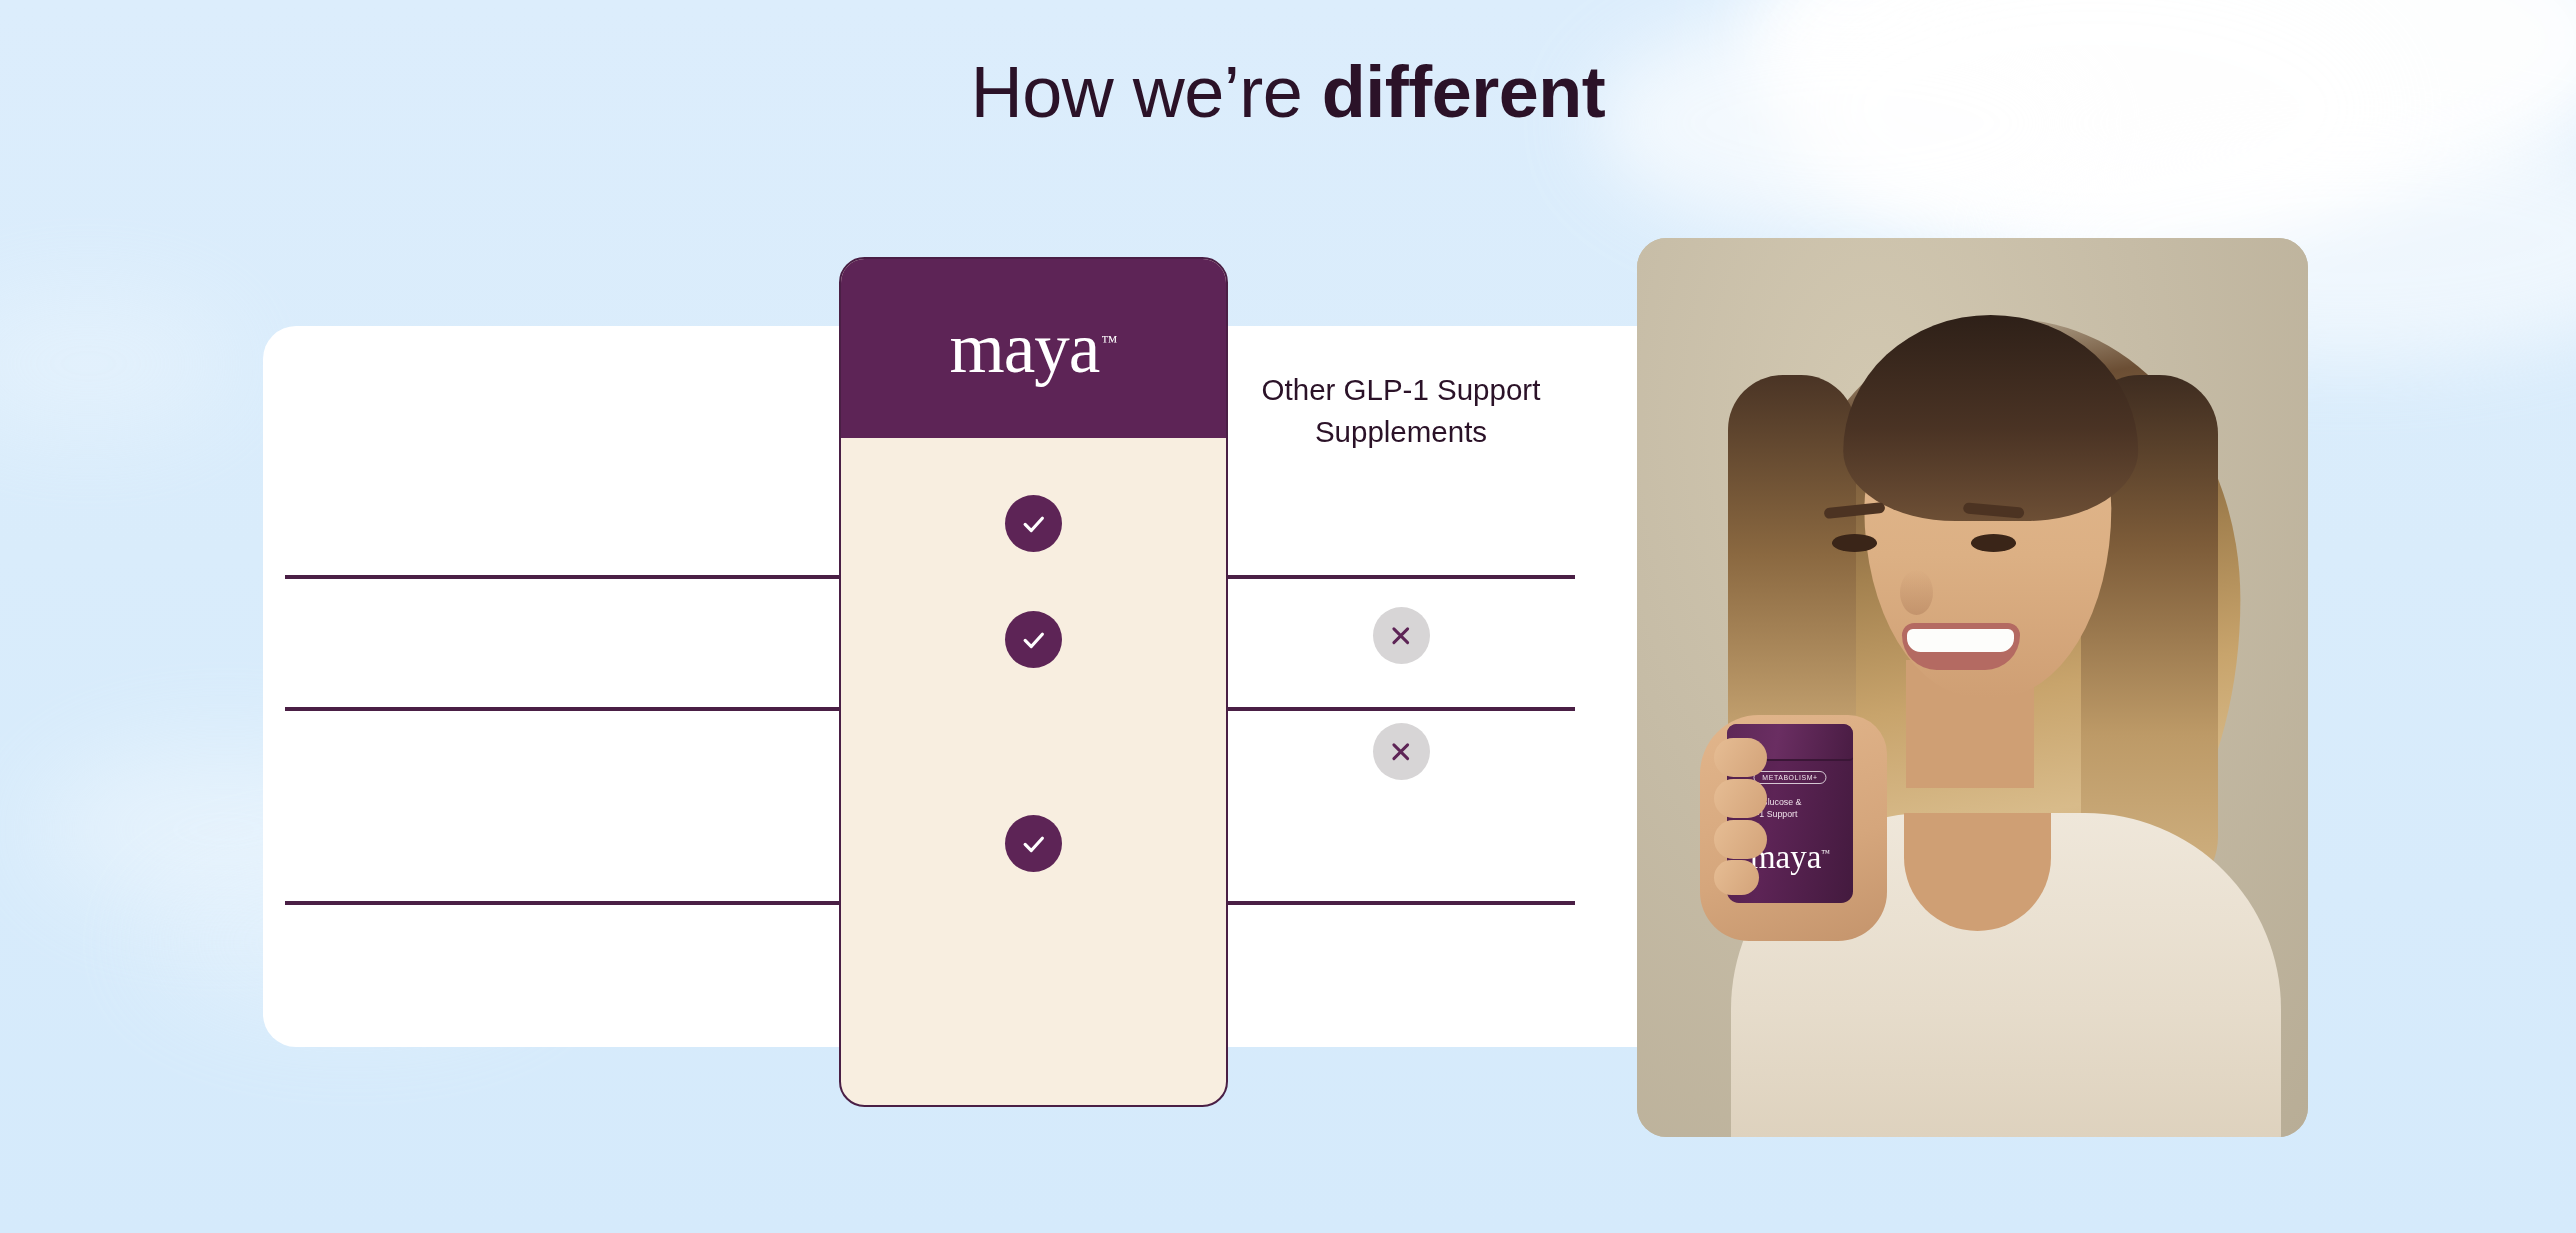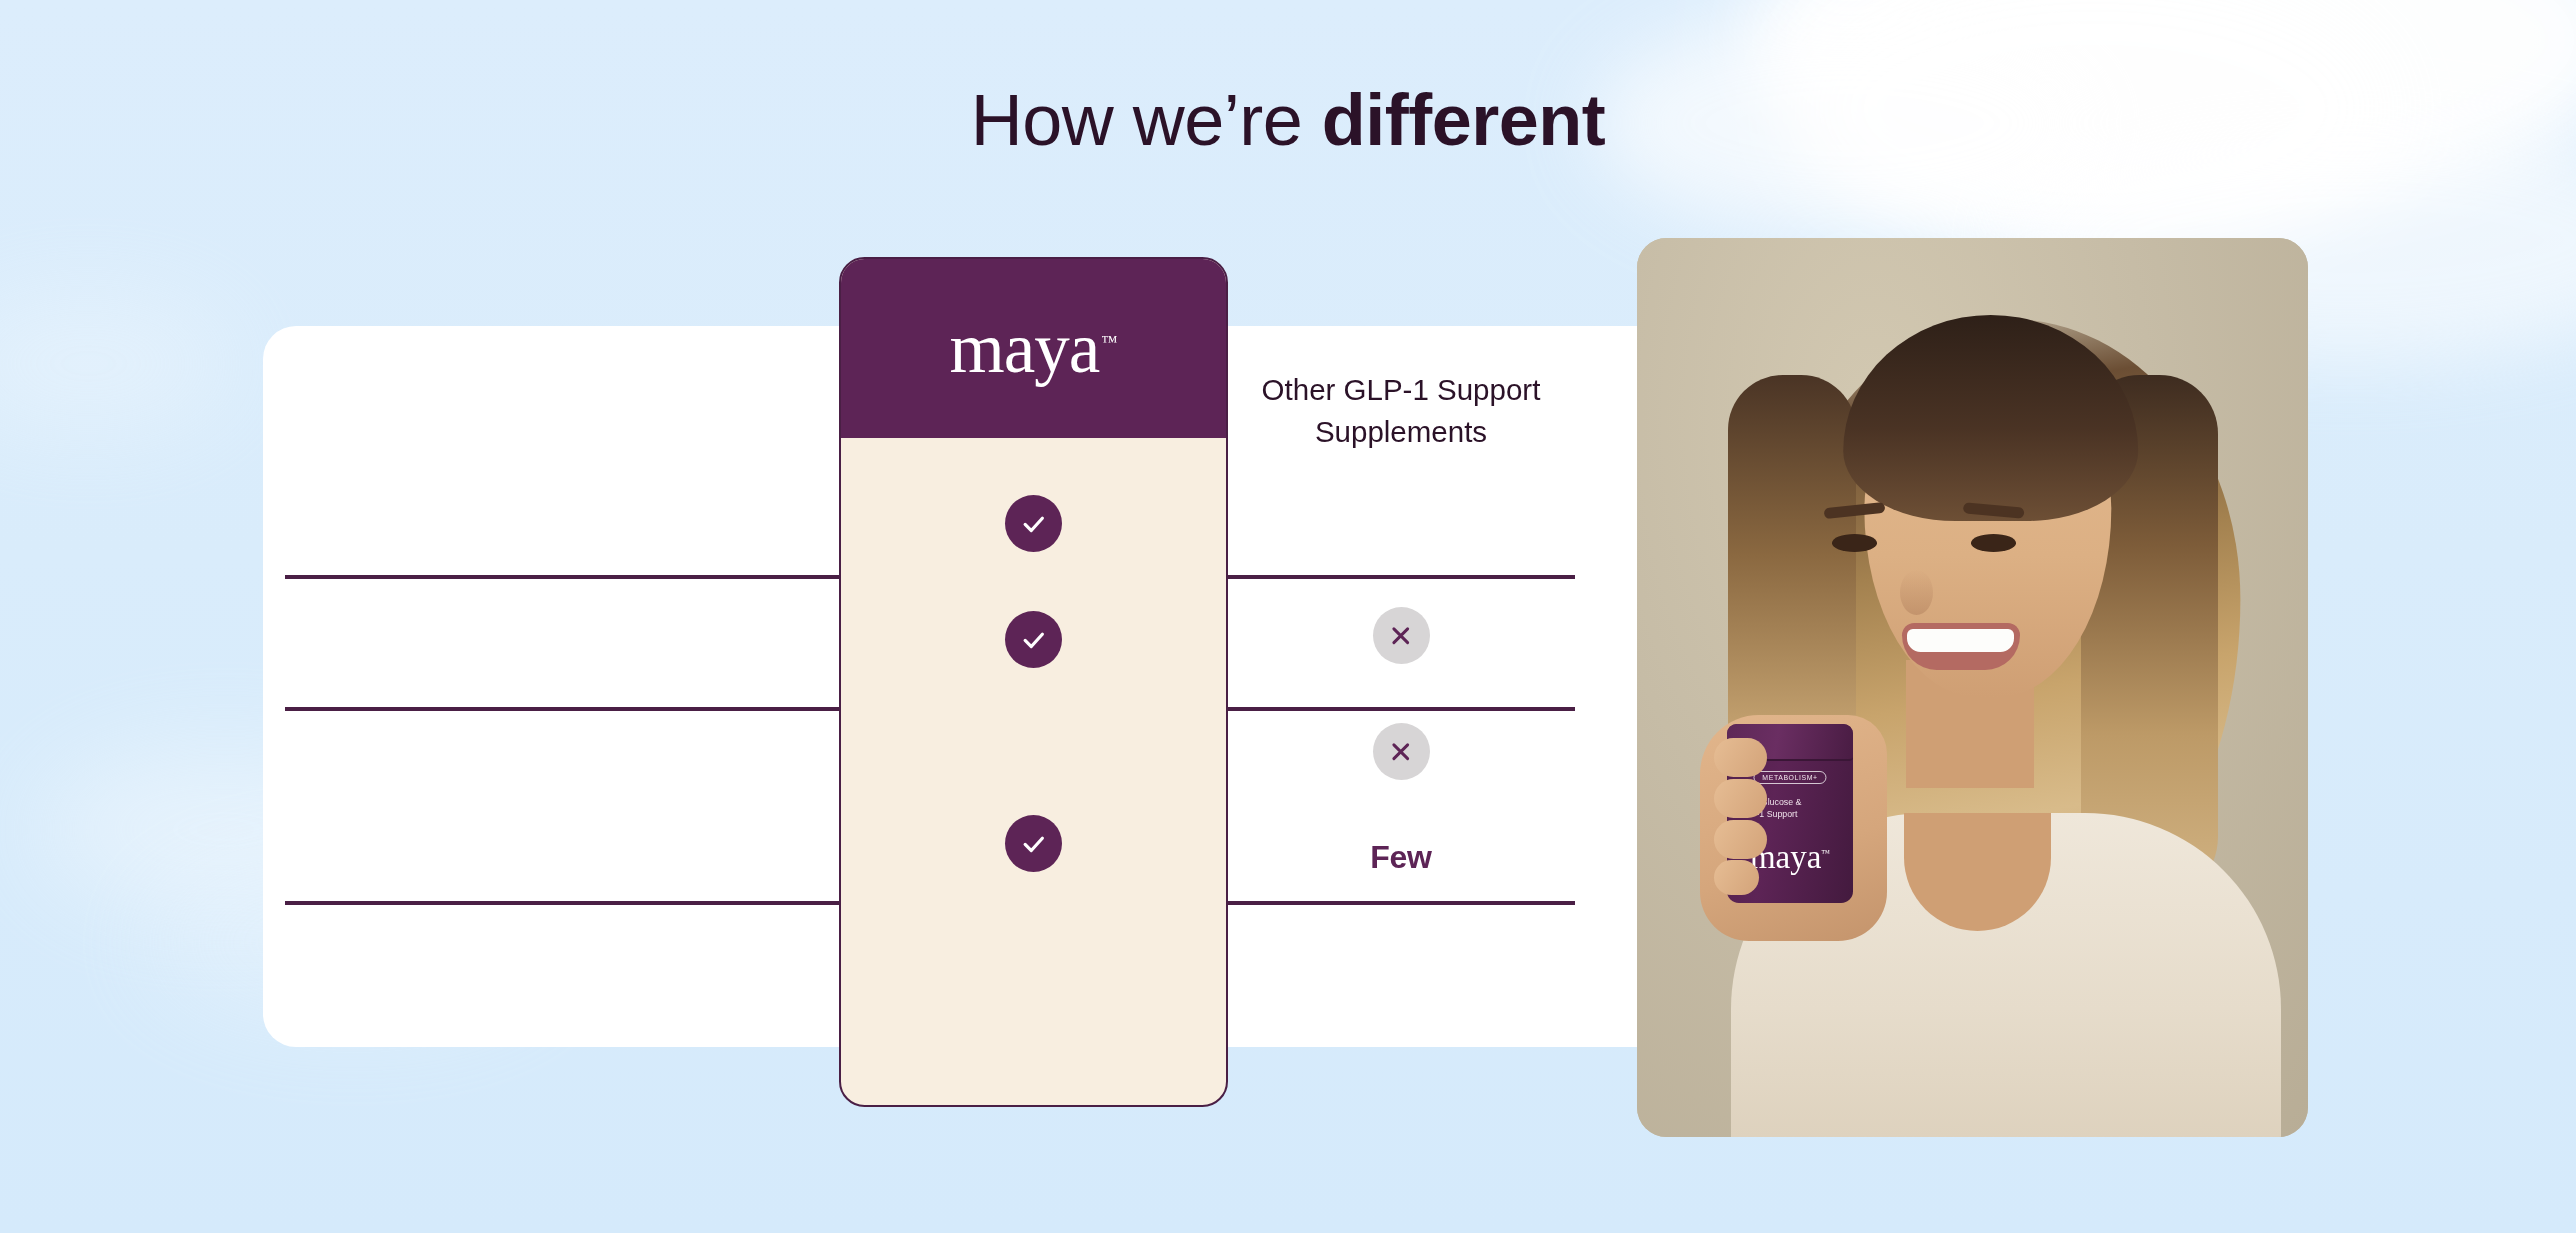--- a/index.html
+++ b/index.html
@@ -32,21 +32,20 @@
   
   .title {
     position:absolute; top:55px; left:0; width:100%;
     text-align:center;
     font-size:72px;
     line-height:1.05;
     letter-spacing:-0.5px;
     color:#2b1228;
     font-weight:300;
     white-space:nowrap;
-    margin-top:28px;
   }
   .title .bold { font-weight:700; }
 
   
   .compare-card {
     position:absolute;
     left:263px; top:326px;
     width:1498px; height:721px;
     background:#ffffff;
     border-radius:33px;
@@ -361,23 +360,20 @@
       <span class="x-circle">
         <svg viewBox="0 0 24 24" fill="none" stroke="#5d2456" stroke-width="2.6" stroke-linecap="round">
             <path d="M6 6 L18 18 M18 6 L6 18"></path>
           </svg>
       </span>
     </div>
 
     <div class="row-line rl-left" style="top:575px"></div>
     <div class="row-line rl-right" style="top:575px"></div>
 
-    <div class="mark-other" style="top:503px; height:57px">
-      <span class="few-text">Few</span>
-    </div>
 
   </div>
 </div>
 
 <div class="maya-col">
   <div class="maya-head">
     <span class="maya-logo"><span>maya</span><span class="tm">™</span></span>
   </div>
   <div class="maya-body">
 

